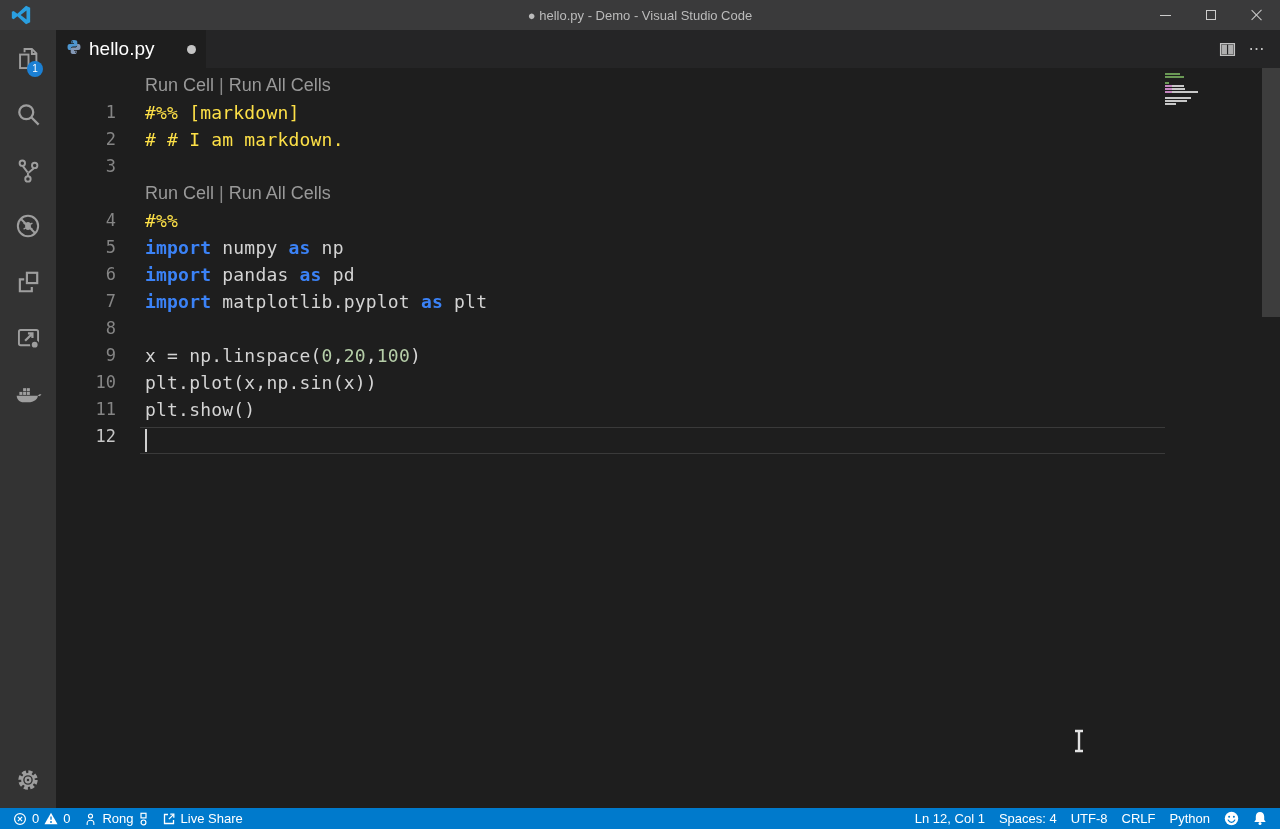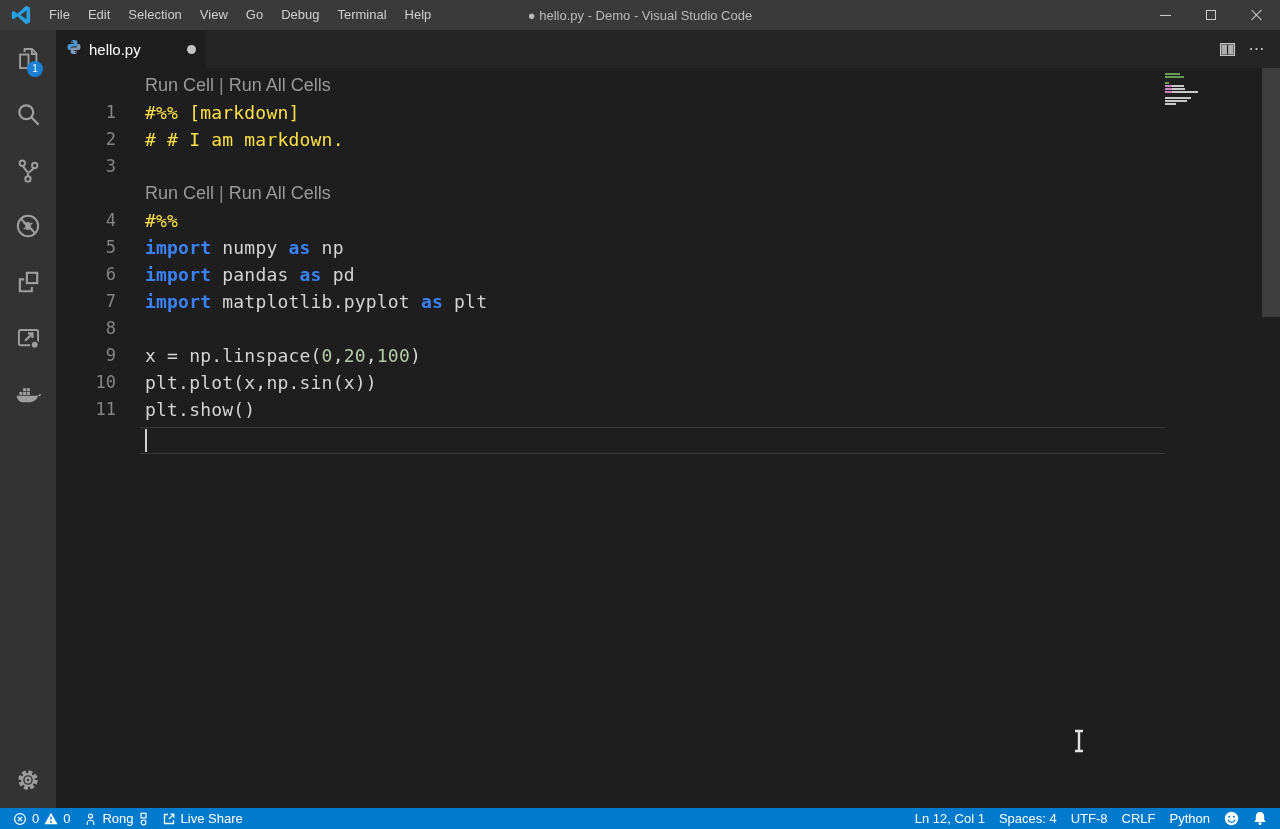--- a/index.html
+++ b/index.html
@@ -32,21 +32,21 @@
                background:#1b80d4; color:#ffffff; font-size:10px; line-height:16px; text-align:center;
                padding:0 3px; }
   .act-settings { position:absolute; bottom:0; left:0; }
 
   
   .editorcol { position:absolute; top:30px; left:56px; width:1224px; height:778px; background:#1e1e1e; }
   .tabbar { position:absolute; top:0; left:0; width:1224px; height:38px; background:#252526;
             display:flex; }
   .tab { width:150px; height:38px; background:#1e1e1e; display:flex; align-items:center;
          padding:0 10px; }
-  .tab-label { font-size:15px; color:#ffffff; margin-left:7px; }
+  .tab-label { font-size:19px; color:#ffffff; margin-left:7px; }
   .tab-dot { width:9px; height:9px; border-radius:50%; background:#c4c4c4; margin-left:auto; }
   .tab-actions { position:absolute; right:8px; top:0; height:38px; display:flex; align-items:center; }
   .tab-action { width:30px; height:38px; display:flex; align-items:center; justify-content:center;
                 color:#c5c5c5; }
   .more-glyph { font-size:16px; color:#c5c5c5; letter-spacing:1px; line-height:10px; }
 
   
   .codearea { position:absolute; top:38px; left:0; width:1224px; height:740px; overflow:hidden; }
   .rows { position:absolute; top:4px; left:0; right:0; }
   .row { height:27px; line-height:27px; white-space:pre; position:relative; }
@@ -91,30 +91,20 @@
 <body>
 
 <div class="window">
 
   <header class="titlebar">
     <span class="vslogo">
       <svg width="22" height="22" viewBox="0 0 24 24">
           <path fill="#2a9fe0" d="M17.5 2L8 10.6 4 7.5 2 8.5v7l2 1 4-3.1 9.5 8.6 4.5-2V4.1L17.5 2zm.5 5v10l-6.4-5L18 7z"></path>
         </svg>
     </span>
-    <nav class="menubar" id="menubar">
-        <span class="menu-item">File</span>
-        <span class="menu-item">Edit</span>
-        <span class="menu-item">Selection</span>
-        <span class="menu-item">View</span>
-        <span class="menu-item">Go</span>
-        <span class="menu-item">Debug</span>
-        <span class="menu-item">Terminal</span>
-        <span class="menu-item">Help</span>
-      </nav>
     <div class="win-title">● hello.py - Demo - Visual Studio Code</div>
     <div class="win-controls">
       <div class="win-btn">
           <span class="glyph-min"></span>
         </div>
       <div class="win-btn">
           <span class="glyph-max"></span>
         </div>
       <div class="win-btn">
           <span class="glyph-close"></span>
@@ -221,20 +211,21 @@
           <div class="row"><span class="gutter">3</span><span class="codetext"></span></div>
           <div class="row lens"><span class="lens-link">Run Cell</span><span class="lens-sep"> | </span><span class="lens-link">Run All Cells</span></div>
           <div class="row"><span class="gutter">4</span><span class="codetext"><span class="tok-comment">#%%</span></span></div>
           <div class="row"><span class="gutter">5</span><span class="codetext"><span class="tok-keyword">import</span><span class="tok-plain"> numpy </span><span class="tok-keyword">as</span><span class="tok-plain"> np</span></span></div>
           <div class="row"><span class="gutter">6</span><span class="codetext"><span class="tok-keyword">import</span><span class="tok-plain"> pandas </span><span class="tok-keyword">as</span><span class="tok-plain"> pd</span></span></div>
           <div class="row"><span class="gutter">7</span><span class="codetext"><span class="tok-keyword">import</span><span class="tok-plain"> matplotlib.pyplot </span><span class="tok-keyword">as</span><span class="tok-plain"> plt</span></span></div>
           <div class="row"><span class="gutter">8</span><span class="codetext"></span></div>
           <div class="row"><span class="gutter">9</span><span class="codetext"><span class="tok-plain">x = np.linspace(</span><span class="tok-number">0</span><span class="tok-plain">,</span><span class="tok-number">20</span><span class="tok-plain">,</span><span class="tok-number">100</span><span class="tok-plain">)</span></span></div>
           <div class="row"><span class="gutter">10</span><span class="codetext"><span class="tok-plain">plt.plot(x,np.sin(x))</span></span></div>
           <div class="row"><span class="gutter">11</span><span class="codetext"><span class="tok-plain">plt.show()</span></span></div>
+          <div class="row"><span class="gutter active">12</span><span class="codetext"></span></div>
         </div>
       <div class="cursor"></div>
       <div class="minimap" id="minimap">
           <div class="mm-row">
             <span class="mm-seg mm-comment" style="width: 15px;"></span>
           </div>
           <div class="mm-row">
             <span class="mm-seg mm-comment" style="width: 19px;"></span>
           </div>
           <div class="mm-row"></div>

